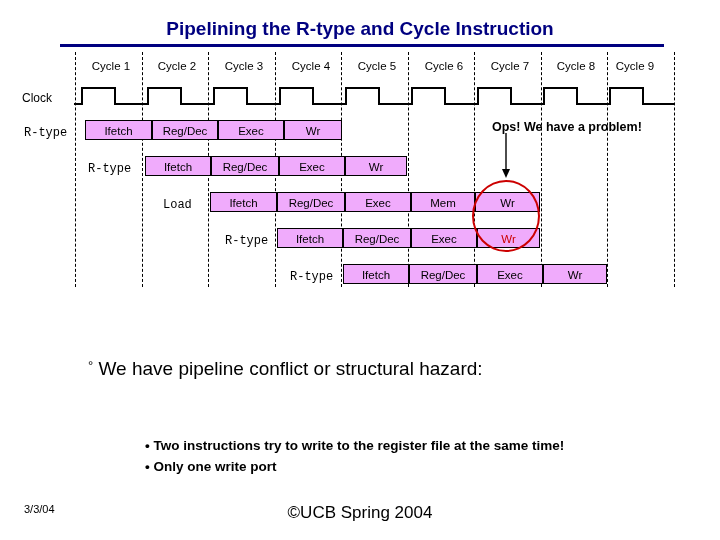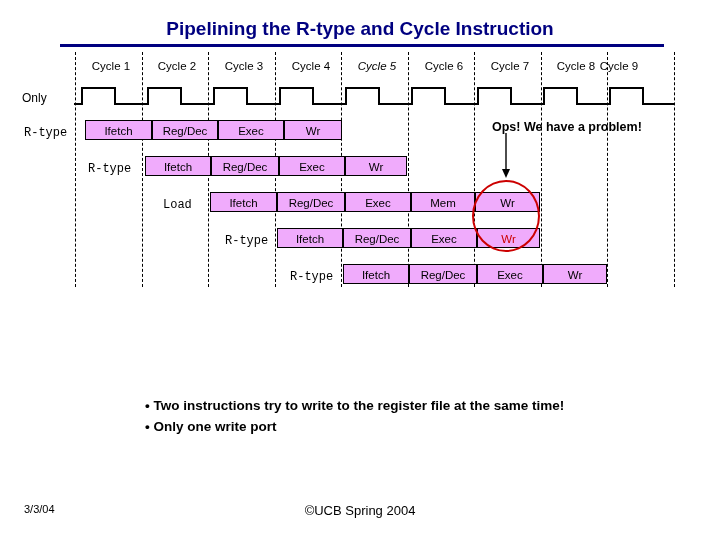--- a/index.html
+++ b/index.html
@@ -82,24 +82,25 @@
   #bullet1 {
     position:absolute; left:88px; top:358px;
     font-size:19px; color:#000;
     white-space:nowrap;
   }
   #bullet1 .deg { font-size:13px; vertical-align:5px; }
 
   .subbullet {
     position:absolute; font-size:13.5px; font-weight:bold; color:#000;
     white-space:nowrap;
+    margin-top:40px;
   }
 
   #date { position:absolute; left:24px; top:503px; font-size:11px; color:#000; }
-  #footer-center { position:absolute; left:0; top:503px; width:720px; text-align:center; font-size:13px; color:#000; }
+  #footer-center { position:absolute; left:0; top:503px; width:720px; text-align:center; font-size:17px; color:#000; }
   #footer-right {
     position:absolute; right:20px; top:496px; text-align:right;
     font-size:11.5px; font-weight:bold; color:#000; line-height:14px;
   }
 </style>
 </head>
 <body>
 
 <div class="slide">
 
@@ -117,28 +118,28 @@
       <div class="vline long" style="left: 541px;"></div>
       <div class="vline long" style="left: 607px;"></div>
       <div class="vline long" style="left: 674px;"></div>
     </div>
 
   <div id="cycle-labels">
       <div class="cycle-label" style="left: 80px; width: 62px;">Cycle 1</div>
       <div class="cycle-label" style="left: 146px; width: 62px;">Cycle 2</div>
       <div class="cycle-label" style="left: 213px; width: 62px;">Cycle 3</div>
       <div class="cycle-label" style="left: 280px; width: 62px;">Cycle 4</div>
-      <div class="cycle-label" style="left: 346px; width: 62px; font-style: italic;">Cycle 5</div>
+      <div class="cycle-label" style="left: 346px; width: 62px;">Cycle 5</div>
       <div class="cycle-label" style="left: 413px; width: 62px;">Cycle 6</div>
       <div class="cycle-label" style="left: 479px; width: 62px;">Cycle 7</div>
       <div class="cycle-label" style="left: 545px; width: 62px;">Cycle 8</div>
-      <div class="cycle-label" style="left: 588px; width: 62px;">Cycle 9</div>
+      <div class="cycle-label" style="left: 604px; width: 62px;">Cycle 9</div>
     </div>
 
-  <div id="clock-label">Only</div>
+  <div id="clock-label">Clock</div>
 
   <svg id="clock-wave" width="600" height="24">
     <polyline points="0,20 8,20 8,4 41,4 41,20 74,20 74,4 107,4 107,20 140,20 140,4 173,4 173,20 206,20 206,4 239,4 239,20 272,20 272,4 305,4 305,20 338,20 338,4 371,4 371,20 404,20 404,4 437,4 437,20 470,20 470,4 503,4 503,20 536,20 536,4 569,4 569,20 600,20" fill="none" stroke="#000000" stroke-width="2"></polyline>
   </svg>
 
   <div id="rows">
       <div class="rowlabel" style="left: 24px; top: 126px;">R-type</div>
       <div class="stage" style="left: 85px; top: 120px; width: 67px;">Ifetch</div>
       <div class="stage" style="left: 152px; top: 120px; width: 66px;">Reg/Dec</div>
       <div class="stage" style="left: 218px; top: 120px; width: 66px;">Exec</div>
@@ -166,20 +167,24 @@
       <div class="stage" style="left: 543px; top: 264px; width: 64px;">Wr</div>
     </div>
 
   <div id="oops">Ops!  We have a problem!</div>
   <svg id="arrow" width="16" height="46">
     <line x1="8" y1="0" x2="8" y2="38" stroke="#000000" stroke-width="1.4"></line>
     <polygon points="8,45 4,36 12,36" fill="#000000"></polygon>
   </svg>
   <div id="ellipse"></div>
 
+  <div id="bullet1">
+    <span class="deg">°</span>
+    <span>We have pipeline conflict or structural hazard:</span>
+  </div>
 
   <div id="subbullets">
       <div class="subbullet" style="left: 145px; top: 398px;"><span>•</span><span> Two instructions try to write to the register file at the same time!</span></div>
       <div class="subbullet" style="left: 145px; top: 419px;"><span>•</span><span> Only one write port</span></div>
     </div>
 
   <div id="date">3/3/04</div>
   <div id="footer-center">©UCB Spring 2004</div>
 
 </div>

